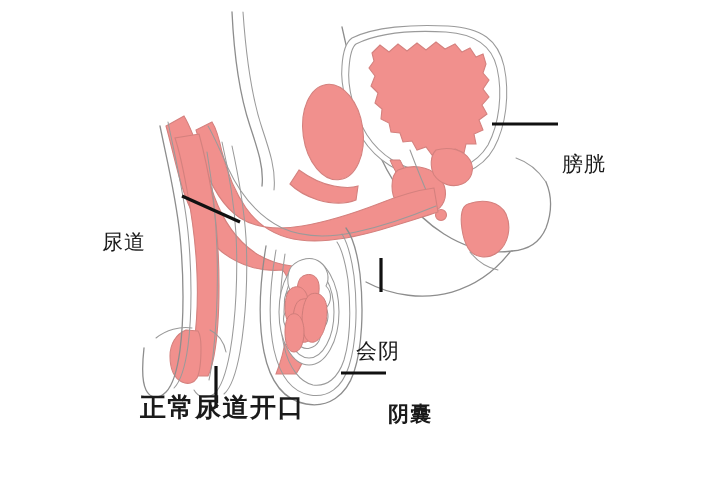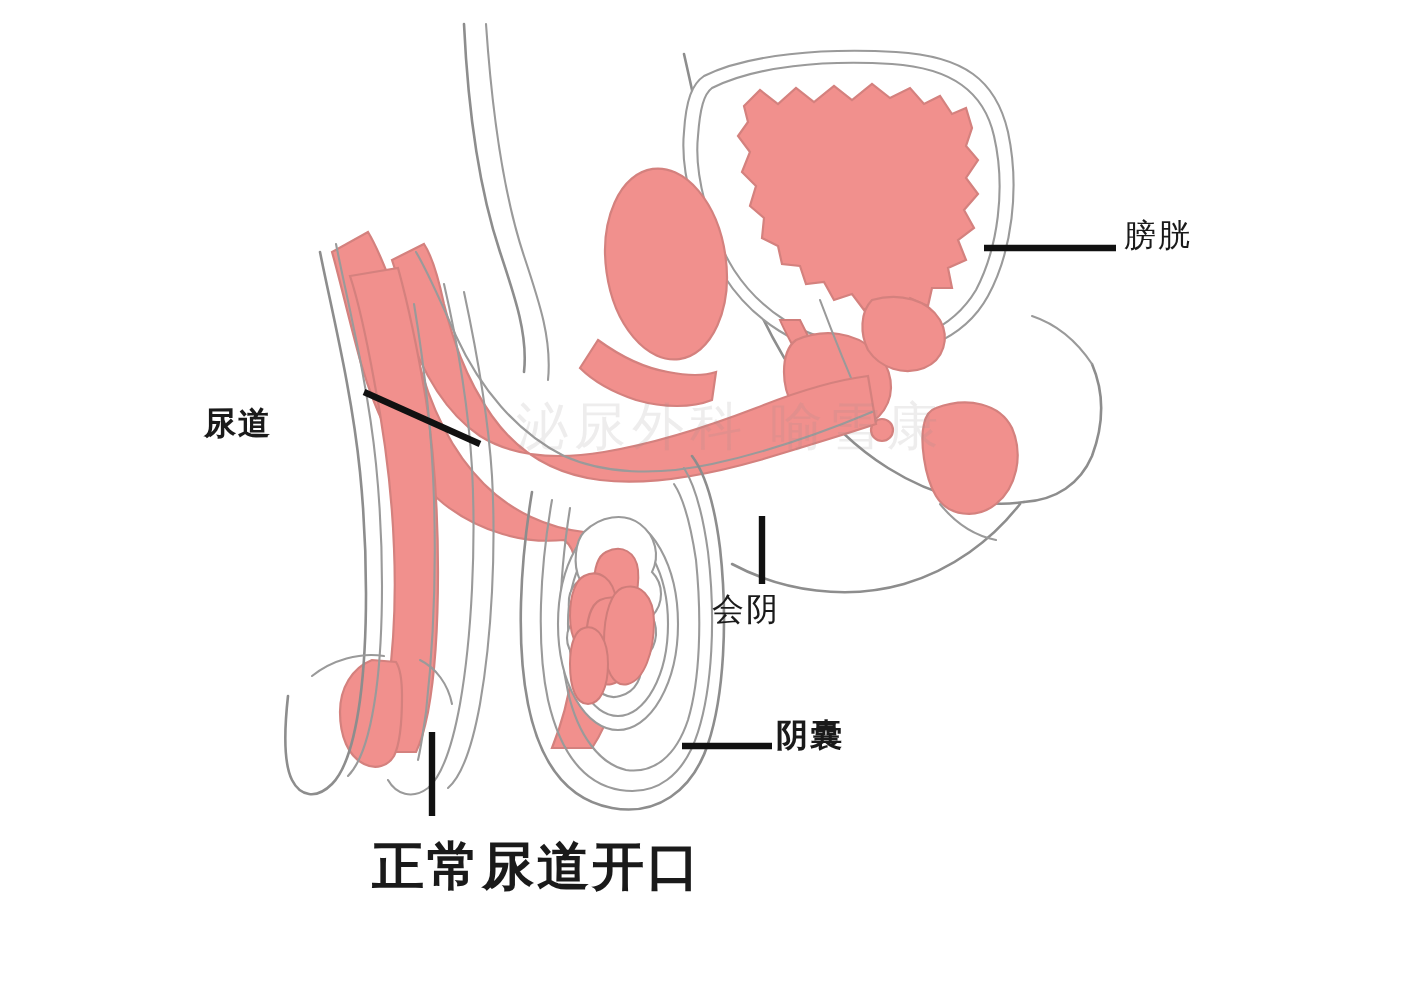--- a/index.html
+++ b/index.html
@@ -29,34 +29,35 @@
   }
   .label {
     position: absolute;
     color: #1a1a1a;
     font-family: "DejaVu Sans", "Liberation Sans", sans-serif;
     white-space: nowrap;
     line-height: 1;
     user-select: none;
   }
   .label-regular {
-    font-size: 16px;
+    font-size: 21px;
     font-weight: 400;
     letter-spacing: 1px;
+    margin-top: 44px;
   }
   .label-bold {
     font-size: 26px;
     font-weight: 700;
     letter-spacing: 1.5px;
   }
   #label-bladder  { left: 562px; top: 110px; }
-  #label-urethra  { left: 102px; top: 204px; font-weight: bold; }
+  #label-urethra  { left: 102px; top: 188px; }
   #label-perineum { left: 356px; top: 297px; }
   #label-scrotum  { left: 388px; top: 360px; font-weight: bold; }
-  #label-meatus   { left: 140px; top: 421px; margin-left: 46px; }
+  #label-meatus   { left: 140px; top: 394px; }
 
   .watermark {
     position: absolute;
     color: rgba(150,140,140,0.16);
     font-size: 26px;
     letter-spacing: 3px;
     white-space: nowrap;
     font-family: "DejaVu Sans", "Liberation Sans", sans-serif;
     user-select: none;
   }
@@ -258,21 +259,20 @@
 
     <g>
       <line class="lead" x1="492" y1="124" x2="558" y2="124"></line>
       <line class="lead" x1="182" y1="196" x2="240" y2="222"></line>
       <line class="lead" x1="381" y1="258" x2="381" y2="292"></line>
       <line class="lead" x1="341" y1="373" x2="386" y2="373"></line>
       <line class="lead" x1="216" y1="366" x2="216" y2="408"></line>
     </g>
   </svg>
 
-  <div class="watermark" id="watermark-line-2">泌尿外科  喻雪康</div>
 
   <div class="label label-regular" id="label-bladder">膀胱</div>
 
   <div class="label label-regular" id="label-urethra">尿道</div>
 
   <div class="label label-regular" id="label-perineum">会阴</div>
 
   <div class="label label-regular" id="label-scrotum">阴囊</div>
 
   <div class="label label-bold" id="label-meatus">正常尿道开口</div>

